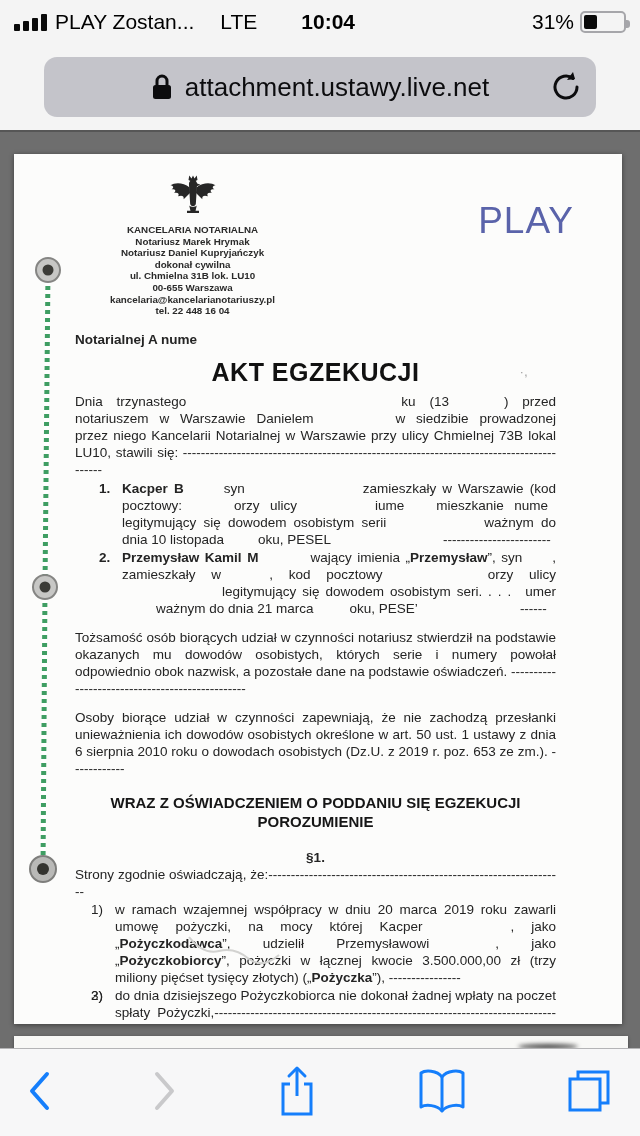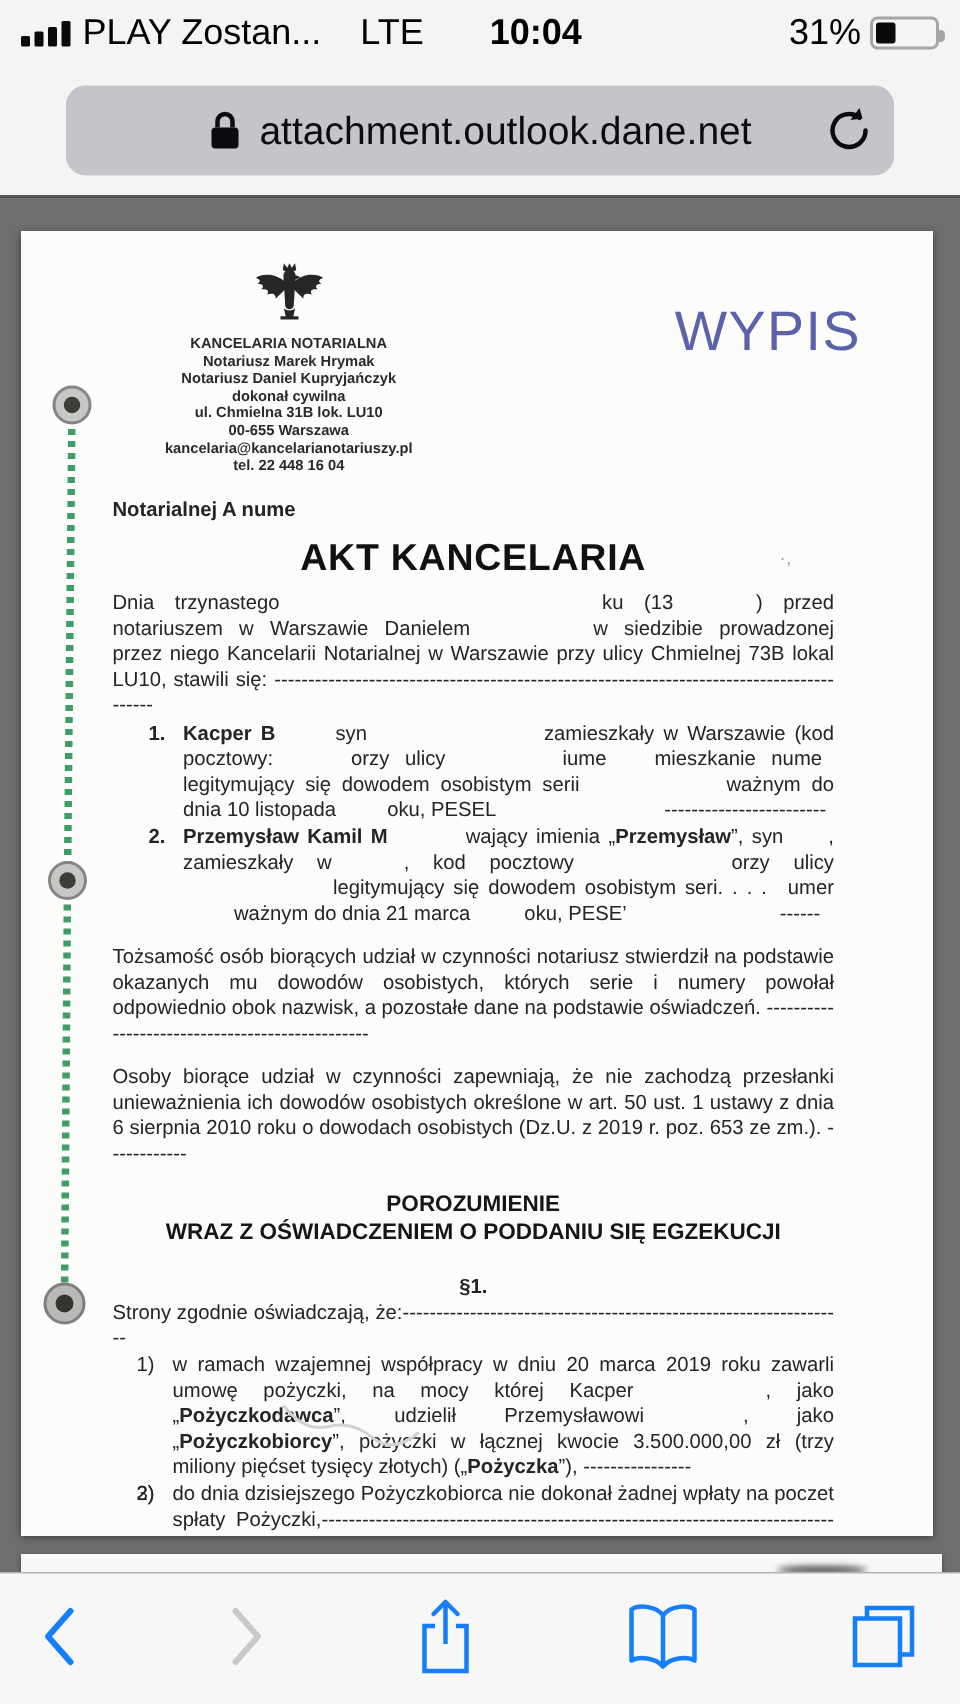--- a/index.html
+++ b/index.html
@@ -8,21 +8,21 @@
     font-family:"Liberation Sans", sans-serif;
     width:640px; height:1136px; position:relative;
     background:#6e6e6e; overflow:hidden;
   }
   .screen { position:absolute; inset:0; }
 
   
   .status-bar {
     position:absolute; top:0; left:0; width:640px; height:44px;
     background:#f4f4f4; display:flex; align-items:center;
-    font-size:24px; color:#000; padding:0 14px;
+    font-size:21px; color:#000; padding:0 14px;
   }
   .signal { display:flex; align-items:flex-end; gap:3px; margin-right:8px; }
   .signal i { display:block; width:6px; background:#0a0a0a; border-radius:1px; }
   .carrier { letter-spacing:0; }
   .network { margin-left:26px; }
   .sb-time { font-weight:700; margin-left:44px; }
   .sb-right { margin-left:auto; display:flex; align-items:center; gap:6px; }
   .battery { position:relative; width:46px; height:22px; border:2px solid #a6a6aa;
     border-radius:5px; background:#f4f4f4; }
   .battery-fill { position:absolute; left:2px; top:2px; bottom:2px; width:31%;
@@ -120,21 +120,21 @@
       </span>
     </span>
   </div>
 
   <div class="url-bar">
     <div class="url-pill">
       <svg width="22" height="28" viewBox="0 0 22 28">
         <rect x="2" y="12" width="18" height="14" rx="2.5" fill="#0c0c0e"></rect>
         <path d="M6 12 V8 a5 5 0 0 1 10 0 v4" fill="none" stroke="#0c0c0e" stroke-width="3"></path>
       </svg>
-      <span class="url-text">attachment.outlook.dane.net</span>
+      <span class="url-text">attachment.ustawy.live.net</span>
       <svg class="reload" viewBox="0 0 36 36">
         <path d="M29 18 a11 11 0 1 1 -4-8.5" fill="none" stroke="#0c0c0e" stroke-width="3" stroke-linecap="round"></path>
         <path d="M25 3 l2 7 -8 1 z" fill="#0c0c0e"></path>
       </svg>
     </div>
   </div>
 
   <div class="viewer">
 
     <div class="page">
@@ -157,27 +157,27 @@
               <div>KANCELARIA NOTARIALNA</div>
               <div>Notariusz Marek Hrymak</div>
               <div>Notariusz Daniel Kupryjańczyk</div>
               <div>dokonał cywilna</div>
               <div>ul. Chmielna 31B lok. LU10</div>
               <div>00-655 Warszawa</div>
               <div>kancelaria@kancelarianotariuszy.pl</div>
               <div>tel. 22 448 16 04</div>
             </div>
           </div>
-          <div class="wypis">WYPIS</div>
+          <div class="wypis">PLAY</div>
         </div>
 
         <div class="repertorium">Notarialnej A nume</div>
 
         <div class="doc-title">
-          <span>AKT KANCELARIA</span>
+          <span>AKT EGZEKUCJI</span>
           <span class="faint-mark">·,</span>
         </div>
 
         <p class="para">Dnia trzynastego<span class="gap" style="width:215px"></span>ku (13<span class="gap" style="width:55px"></span>) przed notariuszem w Warszawie Danielem<span class="gap" style="width:82px"></span>w siedzibie prowadzonej przez niego Kancelarii Notarialnej w Warszawie przy ulicy Chmielnej 73B lokal LU10, stawili się: -----------------------------------------------------------------------------------------</p>
 
         <ol class="plist">
           <li>
             <span class="num">1.</span>
             <span><b>Kacper B</b><span class="gap" style="width:40px"></span>syn<span class="gap" style="width:118px"></span>zamieszkały w Warszawie (kod pocztowy:<span class="gap" style="width:52px"></span>orzy ulicy<span class="gap" style="width:78px"></span>iume<span class="gap" style="width:32px"></span>mieszkanie nume<span class="gap" style="width:8px"></span>legitymujący się dowodem osobistym serii<span class="gap" style="width:98px"></span>ważnym do dnia 10 listopada<span class="gap" style="width:34px"></span>oku, PESEL<span class="gap" style="width:112px"></span>------------------------</span>
           </li>
@@ -185,22 +185,22 @@
             <span class="num">2.</span>
             <span><b>Przemysław Kamil M</b><span class="gap" style="width:52px"></span>wający imienia „<b>Przemysław</b>”, syn<span class="gap" style="width:12px"></span><span class="gap" style="width:18px"></span>, zamieszkały w<span class="gap" style="width:48px"></span>, kod pocztowy<span class="gap" style="width:105px"></span>orzy ulicy<span class="gap" style="width:100px"></span>legitymujący się dowodem osobistym seri. . . .<span class="gap" style="width:14px"></span>umer<span class="gap" style="width:34px"></span>ważnym do dnia 21 marca<span class="gap" style="width:36px"></span>oku, PESE’<span class="gap" style="width:102px"></span>------</span>
           </li>
         </ol>
 
         <p class="para">Tożsamość osób biorących udział w czynności notariusz stwierdził na podstawie okazanych mu dowodów osobistych, których serie i numery powołał odpowiednio obok nazwisk, a pozostałe dane na podstawie oświadczeń. ------------------------------------------------</p>
 
         <p class="para">Osoby biorące udział w czynności zapewniają, że nie zachodzą przesłanki unieważnienia ich dowodów osobistych określone w art. 50 ust. 1 ustawy z dnia 6 sierpnia 2010 roku o dowodach osobistych (Dz.U. z 2019 r. poz. 653 ze zm.). ------------</p>
 
         <div class="center-head">
+          <div>WRAZ Z OŚWIADCZENIEM O PODDANIU SIĘ EGZEKUCJI</div>
           <div>POROZUMIENIE</div>
-          <div>WRAZ Z OŚWIADCZENIEM O PODDANIU SIĘ EGZEKUCJI</div>
         </div>
 
         <div class="section-mark">§1.</div>
 
         <p>Strony zgodnie oświadczają, że:------------------------------------------------------------------</p>
 
         <ol class="dlist">
           <li>
             <span class="num">1)</span>
             <span>w ramach wzajemnej współpracy w dniu 20 marca 2019 roku zawarli umowę pożyczki, na mocy której Kacper<span class="gap" style="width:88px"></span>, jako „<b>Pożyczkodawca</b>”, udzielił Przemysławowi<span class="gap" style="width:66px"></span>, jako „<b>Pożyczkobiorcy</b>”, pożyczki w łącznej kwocie 3.500.000,00 zł (trzy miliony pięćset tysięcy złotych) („<b>Pożyczka</b>”), ----------------</span>

